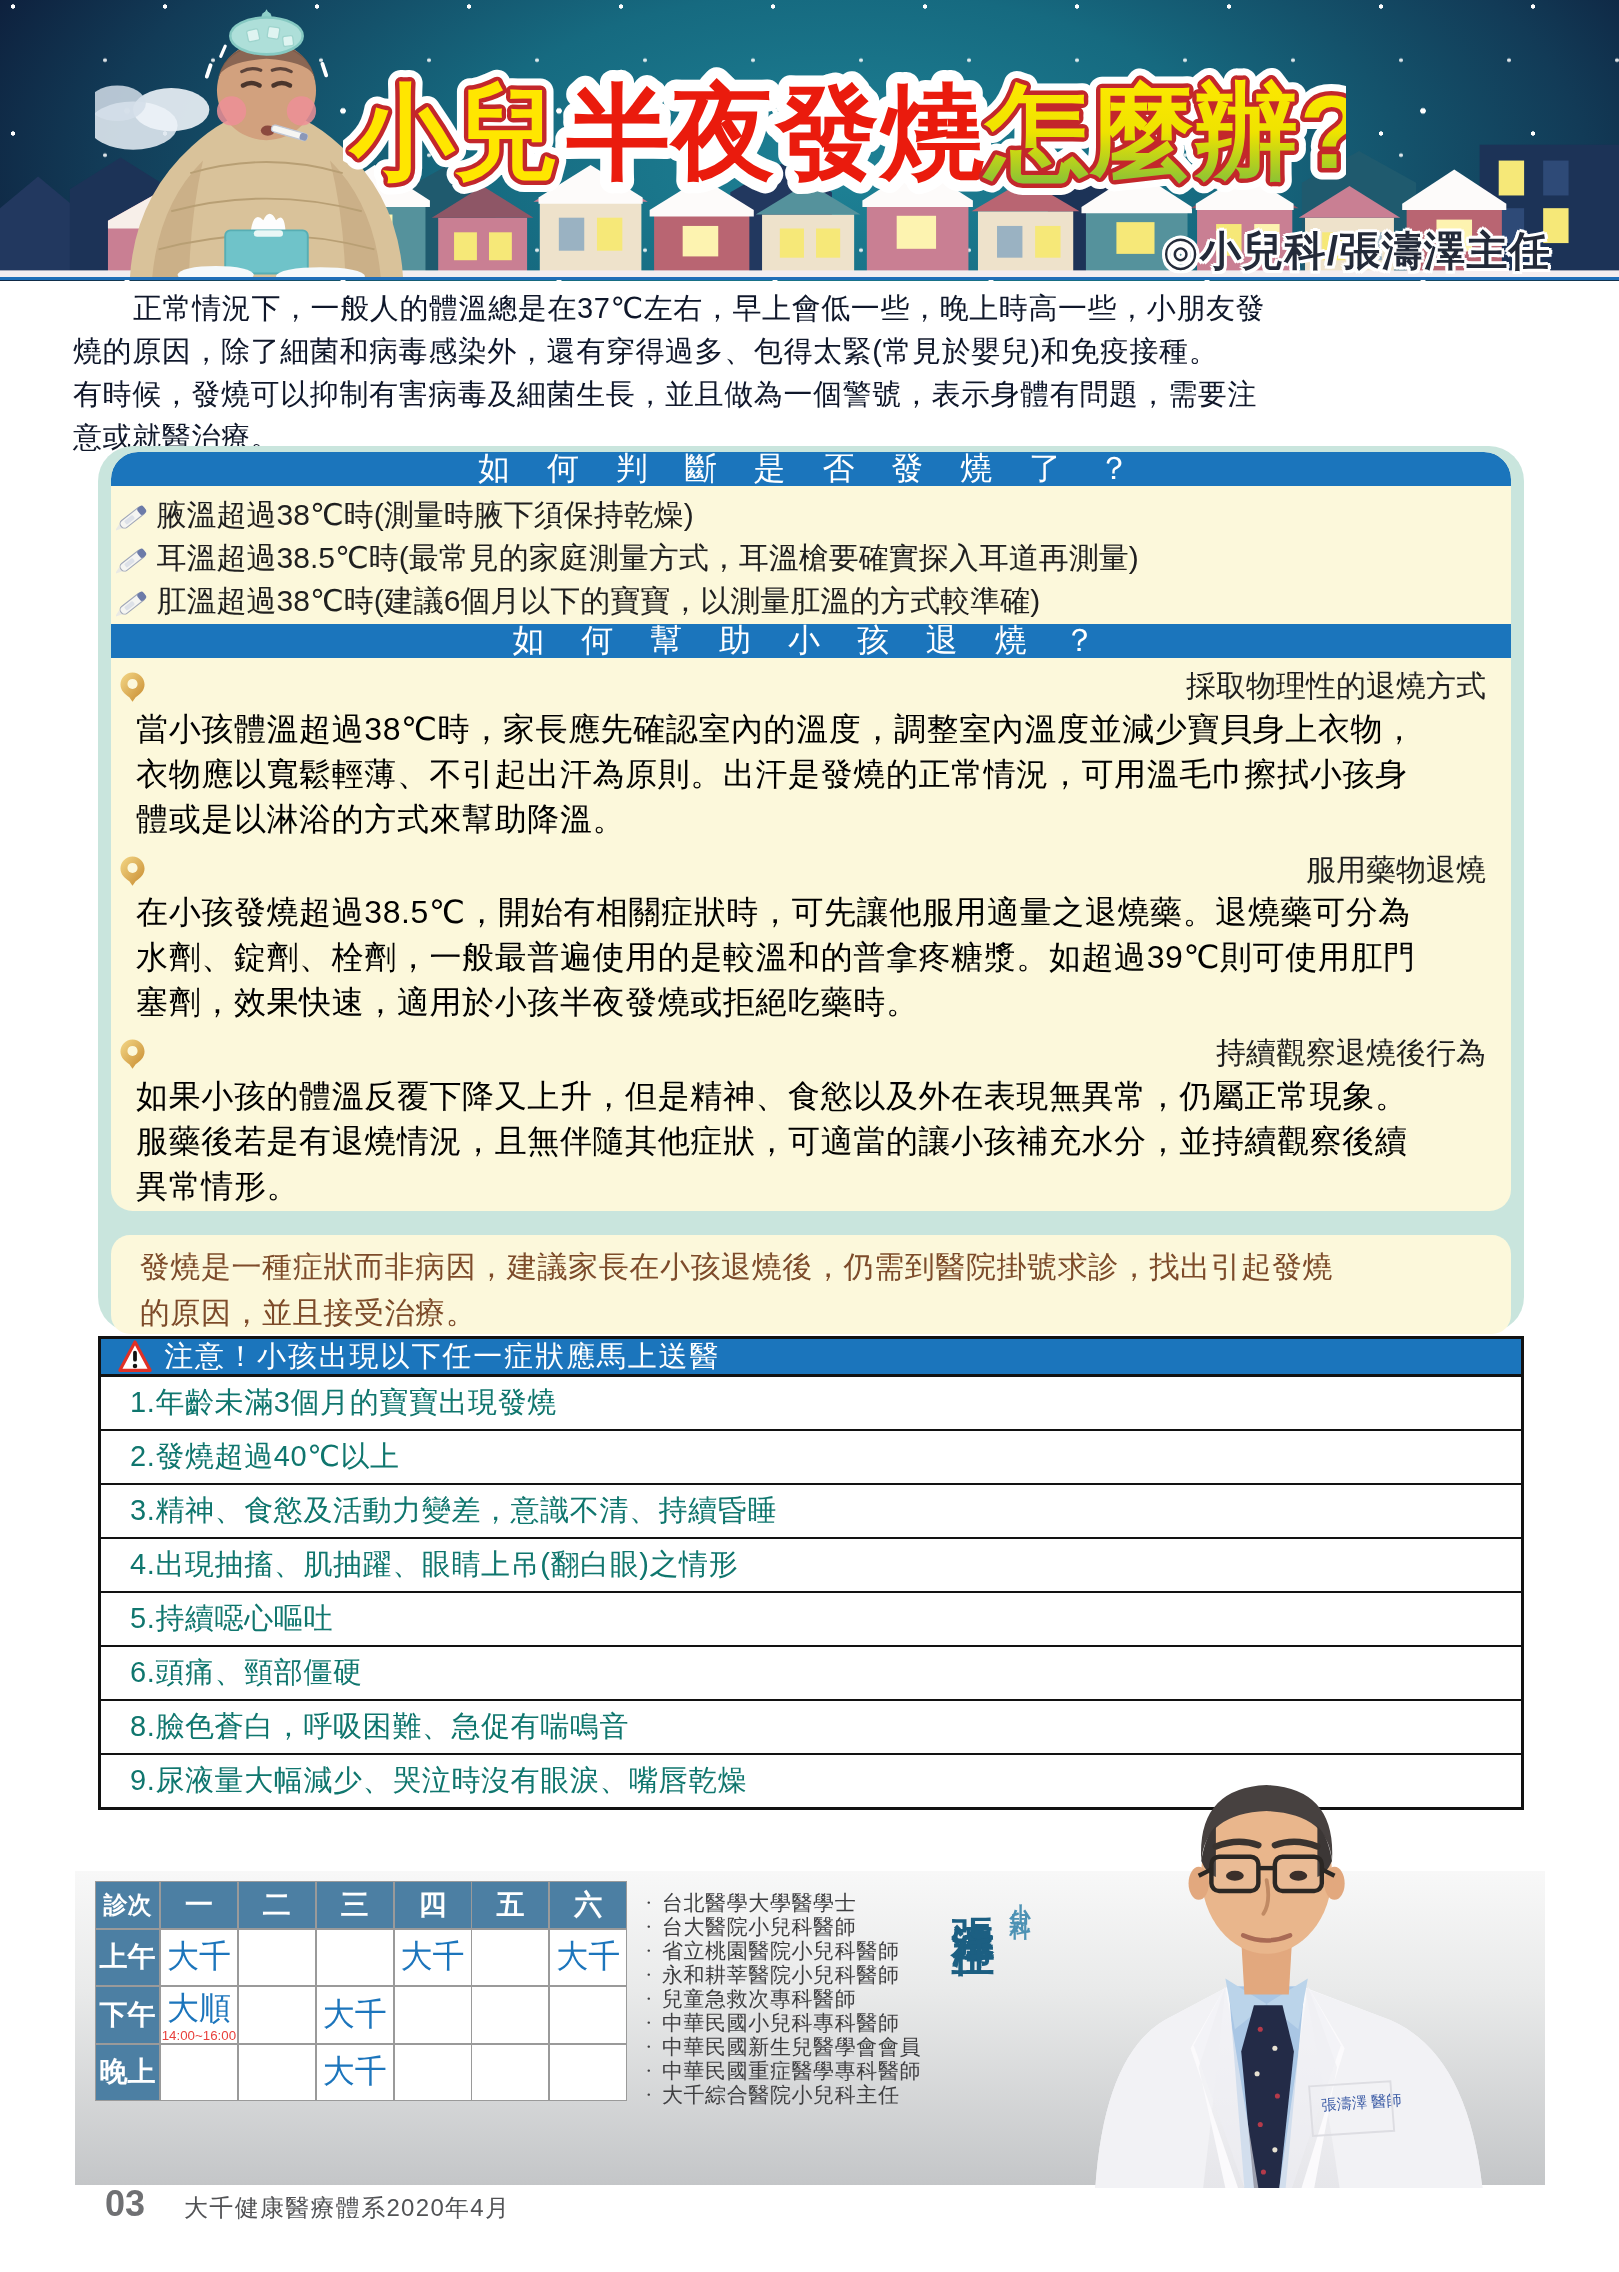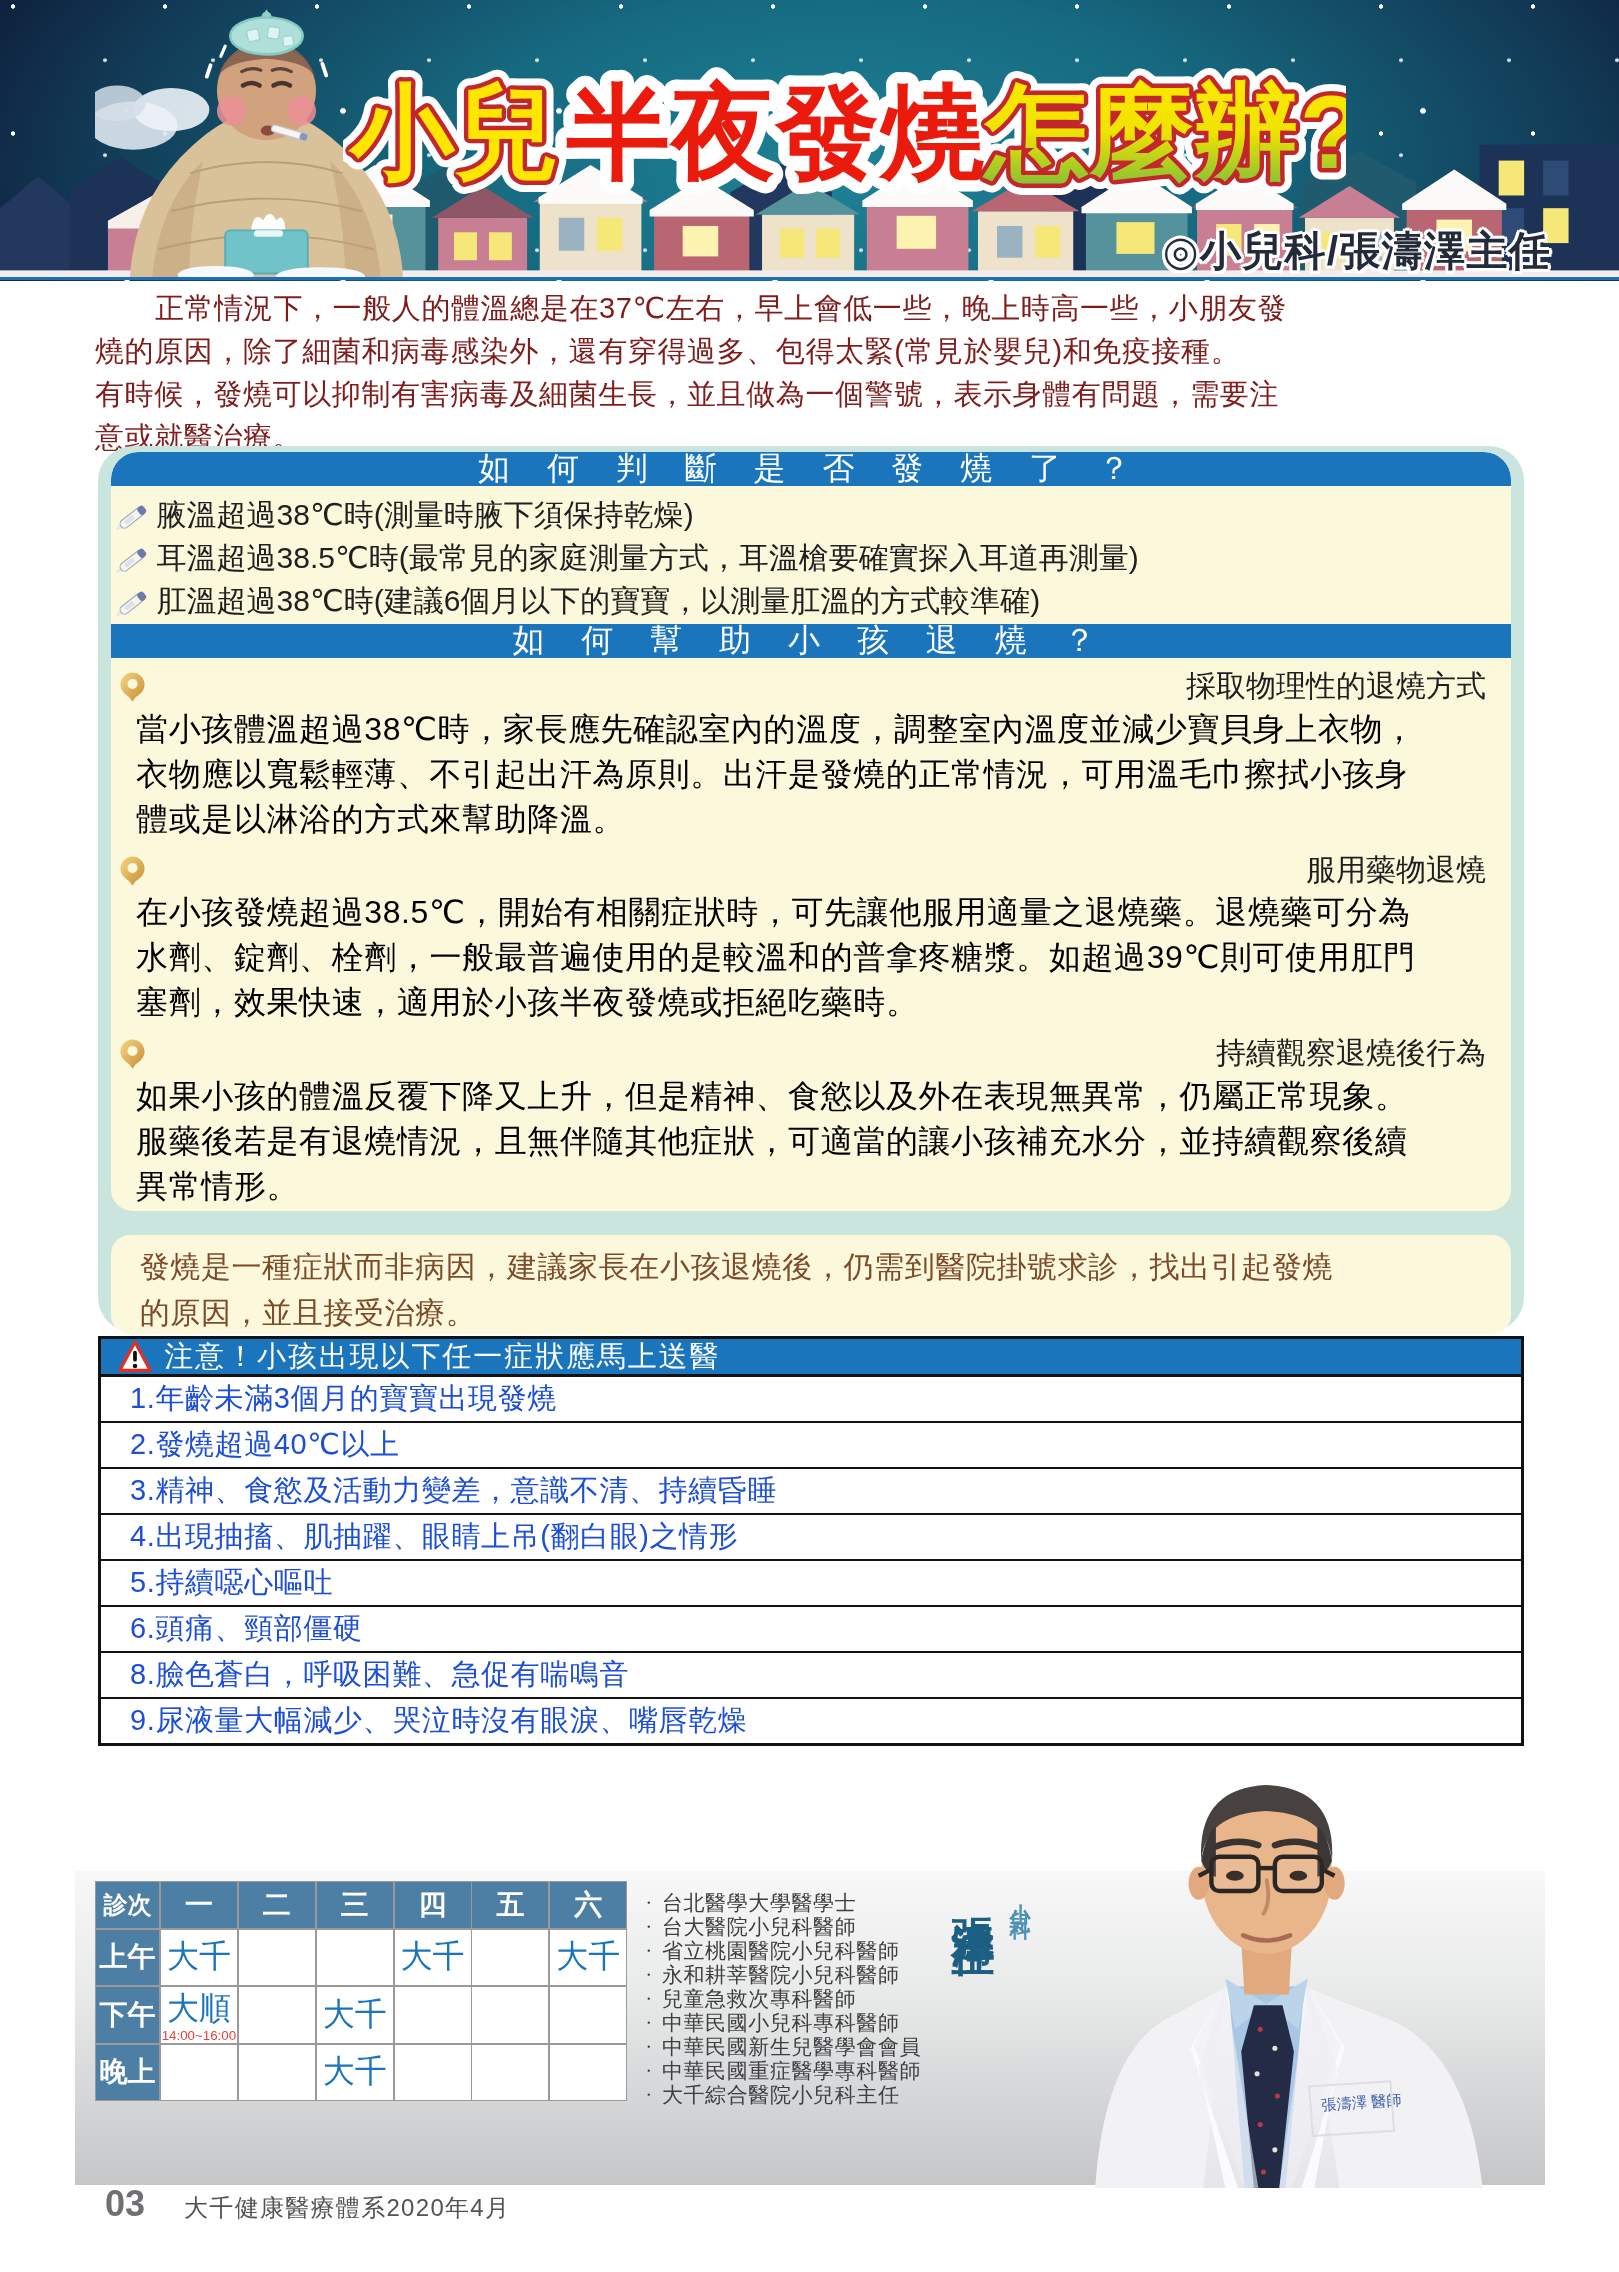--- a/index.html
+++ b/index.html
@@ -20,21 +20,21 @@
   .title-svg{position:absolute;left:343px;top:63px;width:1003px;height:140px;}
   .title-svg text{font-family:"Liberation Sans","DejaVu Sans",sans-serif;font-weight:bold;font-size:163px;letter-spacing:2px;}
   .t-back{fill:#ffffff;stroke:#ffffff;stroke-width:36px;stroke-linejoin:round;}
   .t-yellow{fill:#FFE600;stroke:#C3272B;stroke-width:14px;stroke-linejoin:round;paint-order:stroke fill;}
   .t-red{fill:#EA1B0D;}
   .t-grad{fill:url(#gy);stroke:#C3272B;stroke-width:14px;stroke-linejoin:round;paint-order:stroke fill;}
   .attribution{position:absolute;right:69px;top:224px;font-size:41px;font-weight:bold;color:#232A39;letter-spacing:1.3px;
     text-shadow:-2.5px -2.5px 0 #fff,2.5px -2.5px 0 #fff,-2.5px 2.5px 0 #fff,2.5px 2.5px 0 #fff,-3.2px 0 0 #fff,3.2px 0 0 #fff,0 -3.2px 0 #fff,0 3.2px 0 #fff;}
   .blue-line{position:absolute;left:0;top:277px;width:1620px;height:3.2px;background:#1F6EB8;}
   
-  .intro{position:absolute;left:95px;top:287px;width:1467px;color:#7f1d1d;font-size:29px;line-height:43px;letter-spacing:0.6px;}
+  .intro{position:absolute;left:73px;top:287px;width:1467px;color:#0f172a;font-size:29px;line-height:43px;letter-spacing:0.6px;}
   .intro .indent{text-indent:60px;}
   
   .main-box{position:absolute;left:98px;top:446px;width:1426px;height:886px;background:#C9E5DD;
     border-radius:35px;padding:6.3px 12.7px 11.4px;box-sizing:border-box;}
   .cream{background:#FCF8DB;}
   .c1{height:759px;border-radius:27px 27px 21.6px 21.6px;overflow:hidden;padding:0 25.4px;box-sizing:border-box;}
   .bar{height:34px;margin:0 -25.4px;background:#1B75BC;color:#fff;display:flex;align-items:center;justify-content:center;
     font-size:32px;letter-spacing:14px;}
   .bar1{border-radius:27px 27px 0 0;}
   .bar2{margin-top:1.3px;}
@@ -45,21 +45,21 @@
   .pin-ico{width:33px;height:33px;margin-left:-20.3px;margin-right:6.3px;flex-shrink:0;}
   .sub-p{margin-top:1.3px;font-size:32px;line-height:45px;color:#000000;letter-spacing:0.6px;}
   .c2{margin-top:24px;height:99px;border-radius:19px;padding:9px 25.4px 0 29px;box-sizing:border-box;
     color:#7D4B2A;font-size:30px;line-height:46px;letter-spacing:0.6px;}
   
   .warn{position:absolute;left:98px;top:1336px;width:1426px;}
   .warn-head{display:flex;align-items:center;height:41px;background:#1B75BC;border:3.2px solid #121212;box-sizing:border-box;}
   .warn-ico{width:34px;height:33px;margin-left:16.5px;flex-shrink:0;}
   .warn-title{color:#fff;font-size:29px;margin-left:12.7px;letter-spacing:1.9px;}
   .warn-rows{border:3.2px solid #121212;border-top:none;box-sizing:border-box;background:#fff;}
-  .warn-row{height:44px;display:flex;align-items:center;padding-left:29px;font-size:29px;color:#1d4ed8;letter-spacing:0.6px;}
+  .warn-row{height:52px;display:flex;align-items:center;padding-left:29px;font-size:29px;color:#0f766e;letter-spacing:0.6px;}
   .warn-row + .warn-row{border-top:2.5px solid #121212;}
   
   .gray-band{position:absolute;left:75px;top:1871px;width:1470px;height:314px;
     background:linear-gradient(180deg,#F8F8F8 0%,#E9EAEA 38%,#C4C6C8 100%);}
   .schedule{position:absolute;left:95px;top:1881px;display:grid;
     grid-template-columns:63px repeat(6,76px);grid-template-rows:46px 55px 56px 55px;
     gap:1.9px;background:#9A9A9A;border:1.9px solid #9A9A9A;}
   .sch-cell{display:flex;flex-direction:column;align-items:center;justify-content:center;}
   .sch-hdr{background:#4C7FA3;color:#fff;font-weight:bold;font-size:28px;}
   .sch-corner{font-size:24px;}

